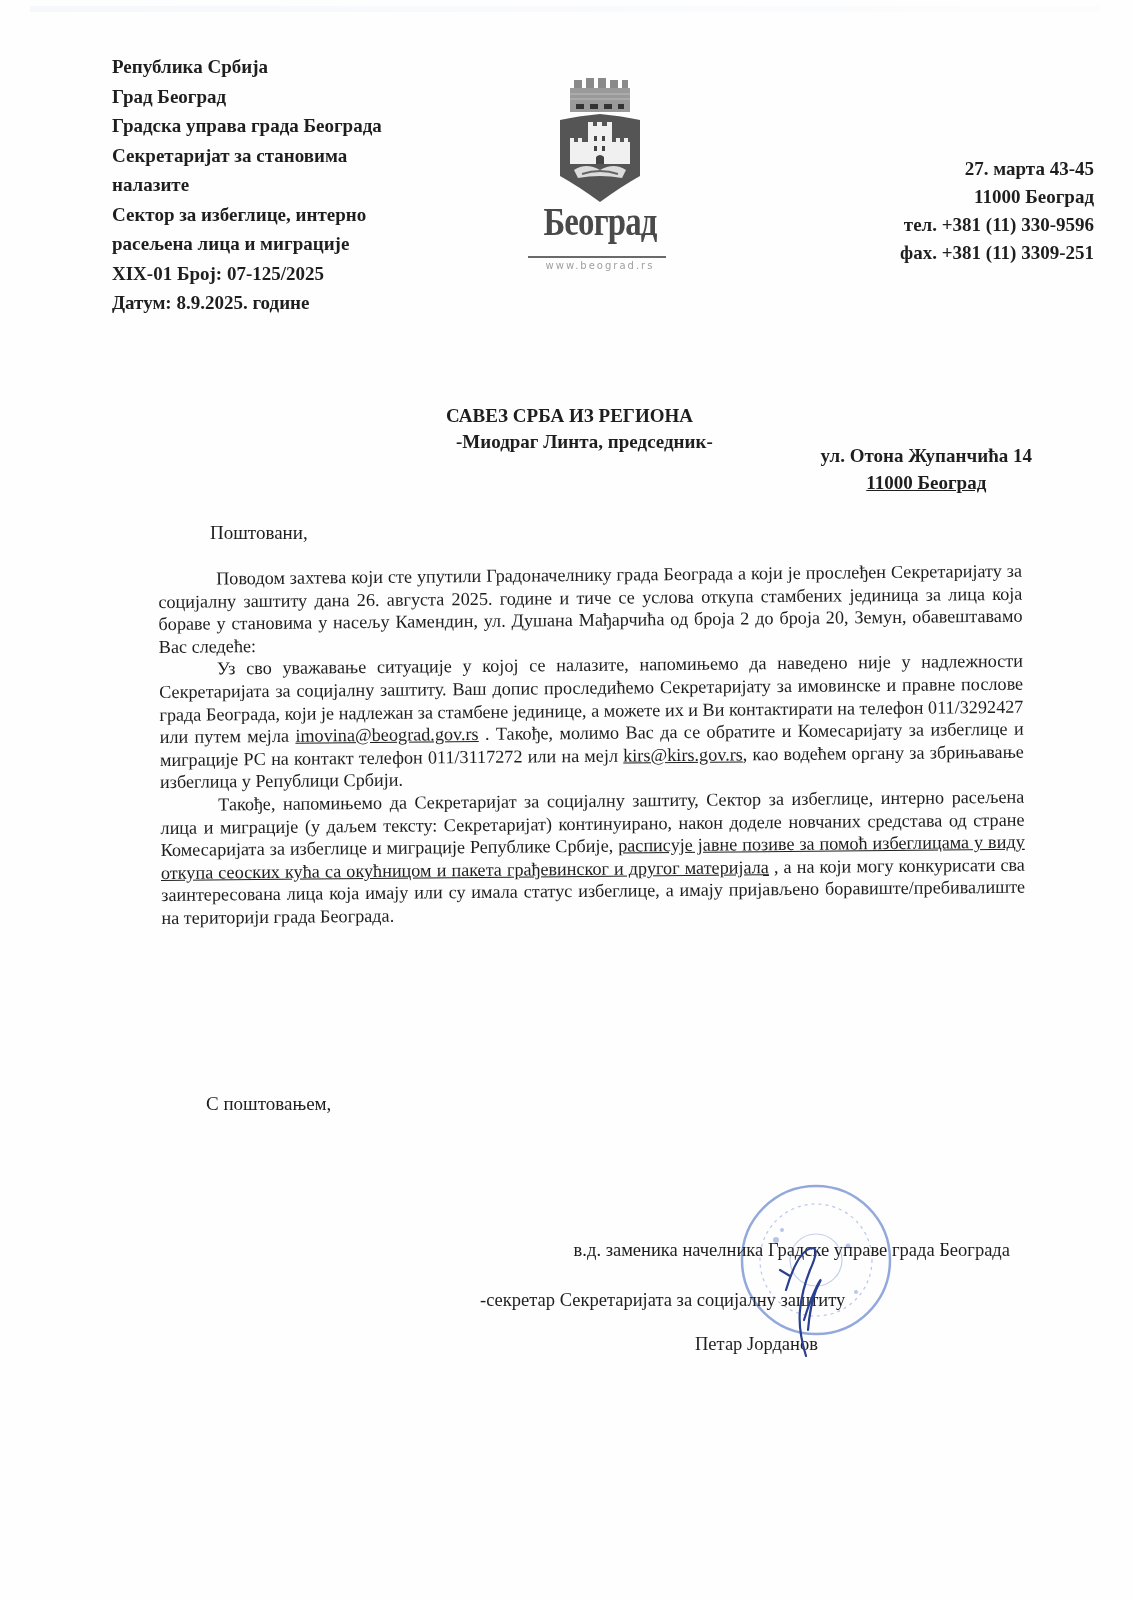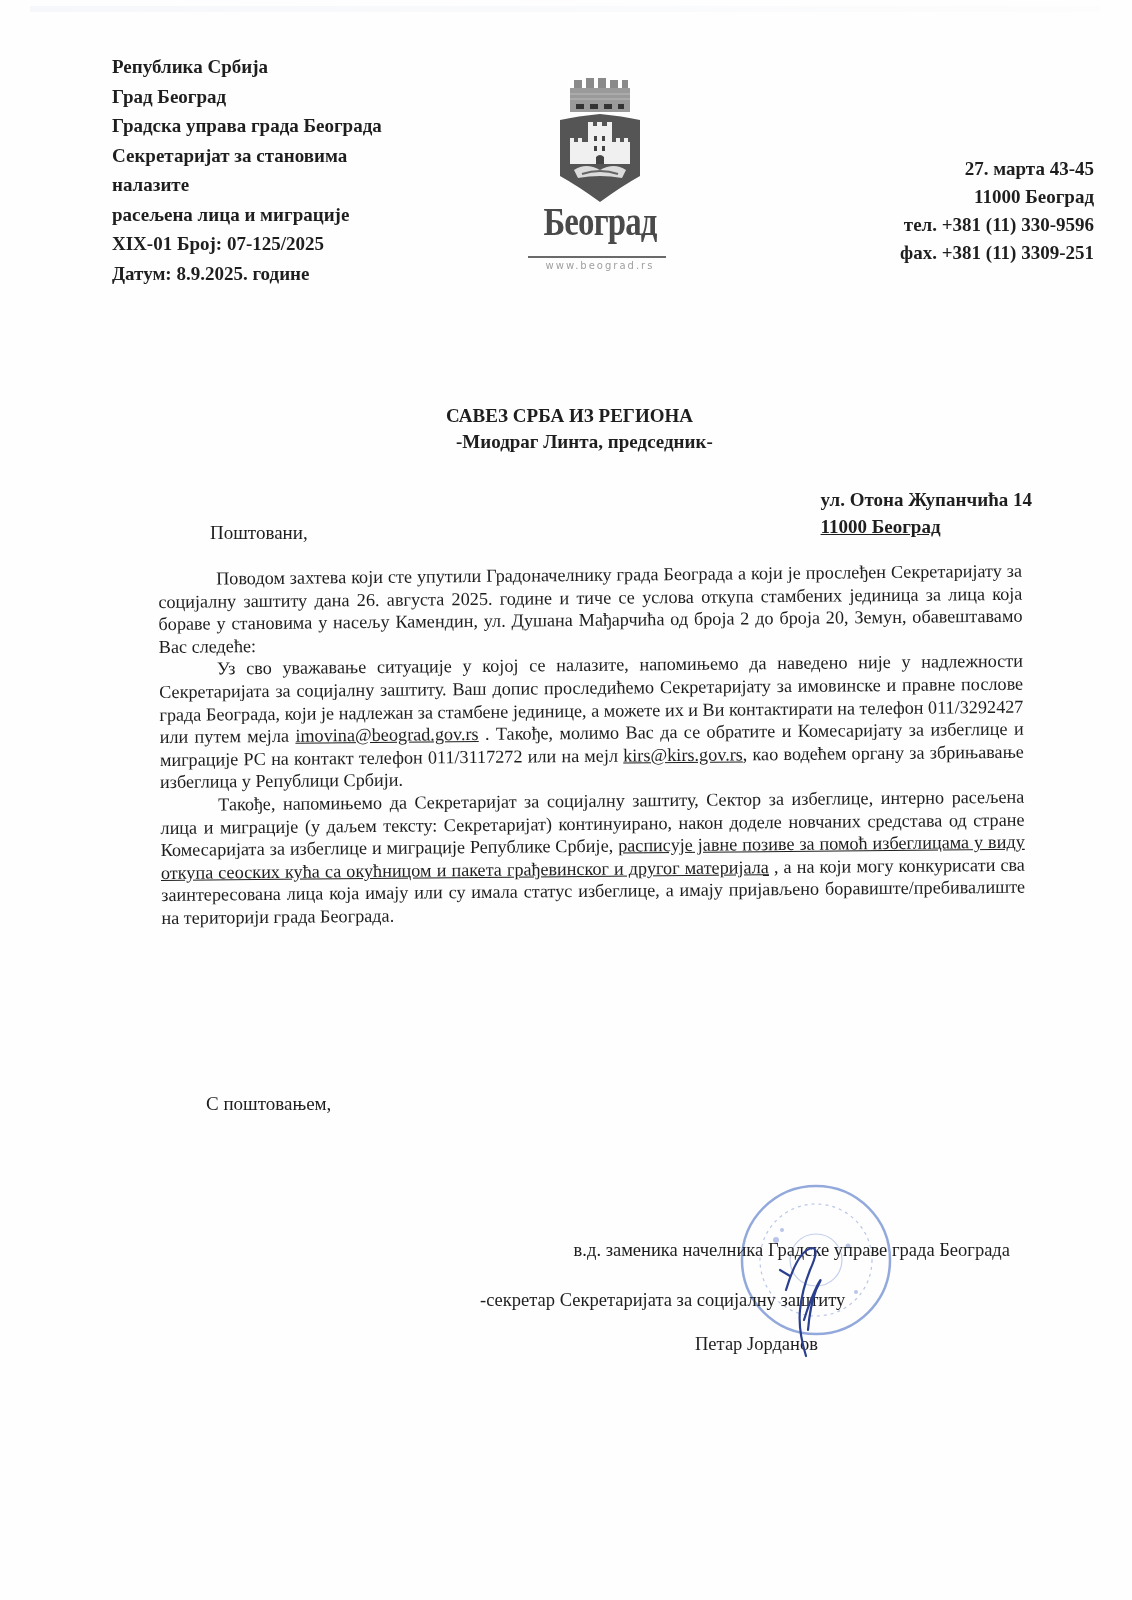--- a/index.html
+++ b/index.html
@@ -12,21 +12,21 @@
 
   .logo { position: absolute; left: 526px; top: 78px; width: 148px; height: 200px; }
   .logo-word { position: absolute; left: 0; top: 120px; width: 148px; text-align: center; font-size: 40px; font-weight: bold; color: #4a4a4a; letter-spacing: -1px; transform: scaleX(0.82); transform-origin: center; }
   .logo-rule { position: absolute; left: 2px; top: 178px; width: 138px; height: 2px; background: #6a6a6a; }
   .logo-url { position: absolute; left: 0; top: 182px; width: 148px; text-align: center; font-family: "DejaVu Sans", sans-serif; font-size: 10px; color: #a0a0a0; letter-spacing: 2px; }
 
   .office { position: absolute; right: 38px; top: 155px; text-align: right; font-weight: bold; font-size: 19px; line-height: 28px; }
 
   .recipient { position: absolute; left: 446px; top: 403px; font-weight: bold; font-size: 19px; line-height: 26px; }
   .recipient .r2 { padding-left: 10px; }
-  .raddr { position: absolute; right: 100px; top: 486px; text-align: left; font-weight: bold; font-size: 19px; line-height: 27px; }
+  .raddr { position: absolute; right: 100px; top: 442px; text-align: center; font-weight: bold; font-size: 19px; line-height: 27px; }
   .raddr .u { text-decoration: underline; }
 
   .greeting { position: absolute; left: 210px; top: 522px; font-size: 19px; }
 
   .body { position: absolute; left: 158px; top: 568px; width: 864px; font-size: 18.2px; line-height: 22.6px; text-align: justify; transform: rotate(-0.55deg); transform-origin: left top; }
   .body p { margin: 0; text-indent: 58px; }
   .body .ul { text-decoration: underline; }
 
   .closing { position: absolute; left: 206px; top: 1093px; font-size: 19px; }
 
@@ -45,20 +45,21 @@
 
 <div class="page serif">
   <div class="scan-top"></div>
 
   <div class="sender">
     <div>Република Србија</div>
     <div>Град Београд</div>
     <div>Градска управа града Београда</div>
     <div>Секретаријат за становима</div>
     <div>налазите</div>
+    <div>Сектор за избеглице, интерно</div>
     <div>расељена лица и миграције</div>
     <div>XIX-01 Број: 07-125/2025</div>
     <div>Датум: 8.9.2025. године</div>
   </div>
 
   <div class="logo">
     <svg width="148" height="125" viewBox="0 0 148 125" style="position:absolute;left:0;top:0">
 
       <g fill="#8a8a8a">
         <rect x="48" y="2" width="8" height="8"></rect>

